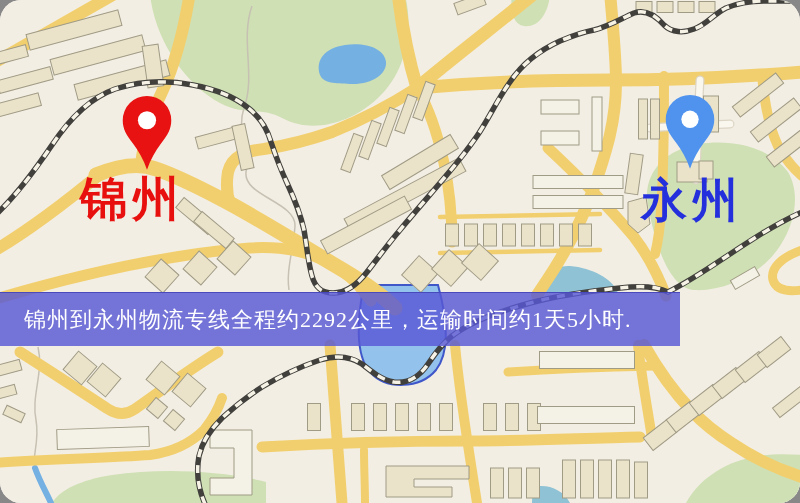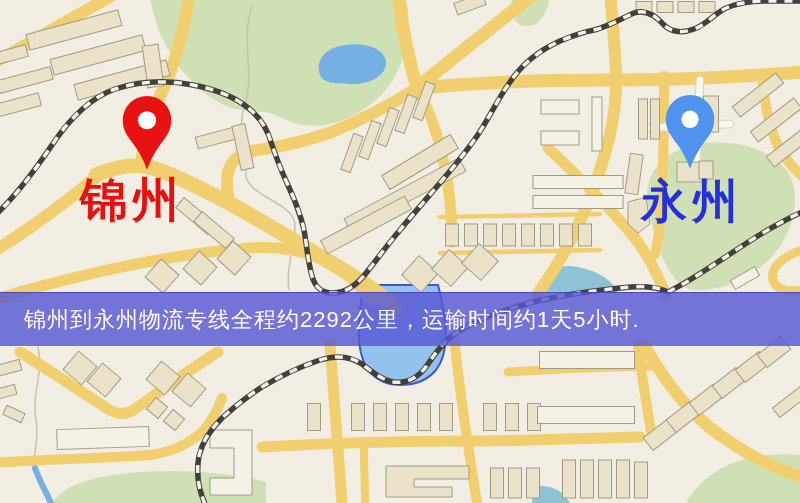--- a/index.html
+++ b/index.html
@@ -1,26 +1,26 @@
 <!DOCTYPE html>
 <html><head>
 <meta charset="utf-8">
 <style>
   html,body{margin:0;padding:0;background:#888;}
   .stage{position:relative;width:800px;height:503px;overflow:hidden;
-         font-family:Liberation Sans, sans-serif;background:#f3eee4;}
+         font-family:Liberation Serif, serif;background:#f3eee4;border-radius:21px;}
   .stage svg.map{position:absolute;left:0;top:0;}
   .city-label{position:absolute;font-weight:bold;line-height:1;white-space:nowrap;
               letter-spacing:5px;user-select:none;}
   .city-label.origin{left:80px;top:176px;font-size:47px;color:#e8100e;}
   .city-label.dest{left:641px;top:178px;font-size:46px;color:#2530dd;text-align:right;}
   .pin{position:absolute;}
   .pin.red{left:119px;top:96px;}
   .pin.blue{left:662px;top:95px;}
-  .banner{position:absolute;left:0;top:292px;width:800px;height:53px;
+  .banner{position:absolute;left:0;top:292px;width:680px;height:53px;
           background:rgba(88,88,212,0.82);border-top:1px solid rgba(70,70,185,0.9);
           display:flex;align-items:center;}
   .banner span{color:#ffffff;font-size:22px;padding-left:24px;letter-spacing:1px;white-space:nowrap;}
   
   .park{fill:#cfe0b4;stroke:none;}
   .water{fill:#74b0e2;}
   .lake{fill:#93c2ec;stroke:#3f57c9;stroke-width:2;}
   .teal{fill:#8fc2d4;}
   .thin{fill:none;stroke:#c6c1b2;stroke-width:1.5;}
   .road{fill:none;stroke:#f2cf6e;stroke-linecap:round;stroke-linejoin:round;}

